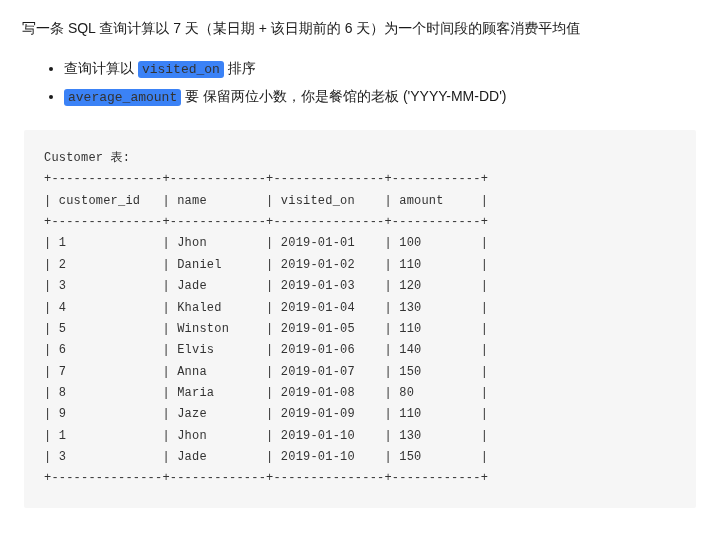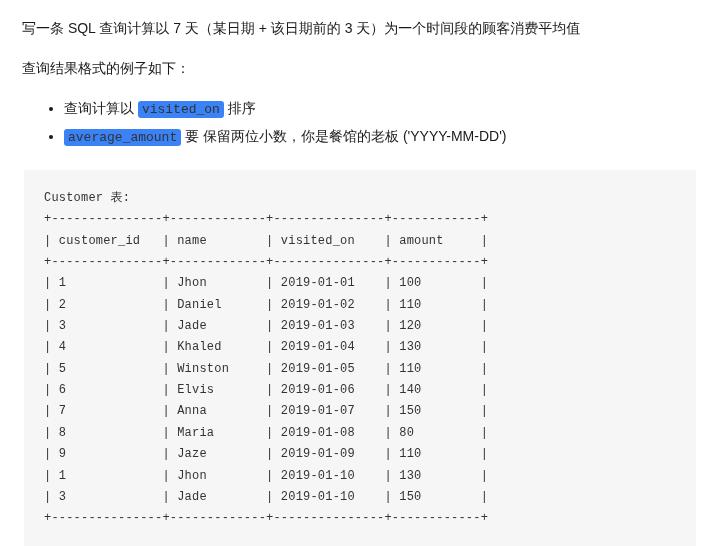--- a/index.html
+++ b/index.html
@@ -47,23 +47,22 @@
     margin: 14px 2px 0 2px;
     border-radius: 2px;
   }
 </style>
 </head>
 <body>
 
 <div class="page">
 
 
-  <p class="para">写一条 SQL 查询计算以 7 天（某日期 + 该日期前的 3 天）为一个时间段的顾客消费平均值</p>
+  <p class="para">写一条 SQL 查询计算以 7 天（某日期 + 该日期前的 6 天）为一个时间段的顾客消费平均值</p>
 
-  <p class="para">查询结果格式的例子如下：</p>
 
   <ul class="bullets">
     <li>
       <span>查询计算以 </span><code class="inline">visited_on</code><span> 排序</span>
     </li>
     <li>
       <code class="inline">average_amount</code><span> 要 </span><span class="bold">保留两位小数</span><span>，你是餐馆的老板 ('YYYY-MM-DD')</span>
     </li>
   </ul>
 

